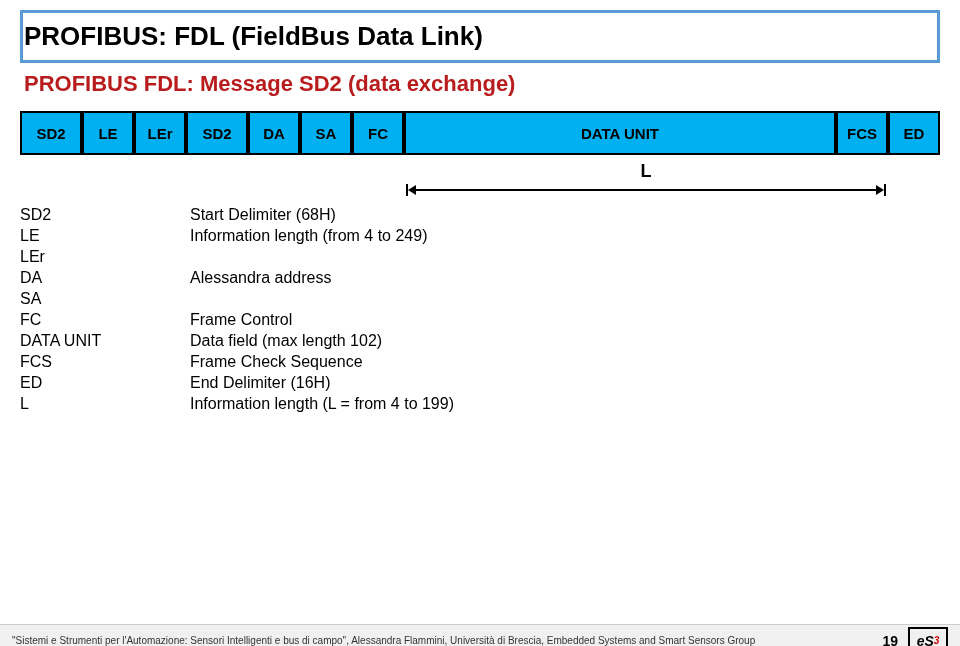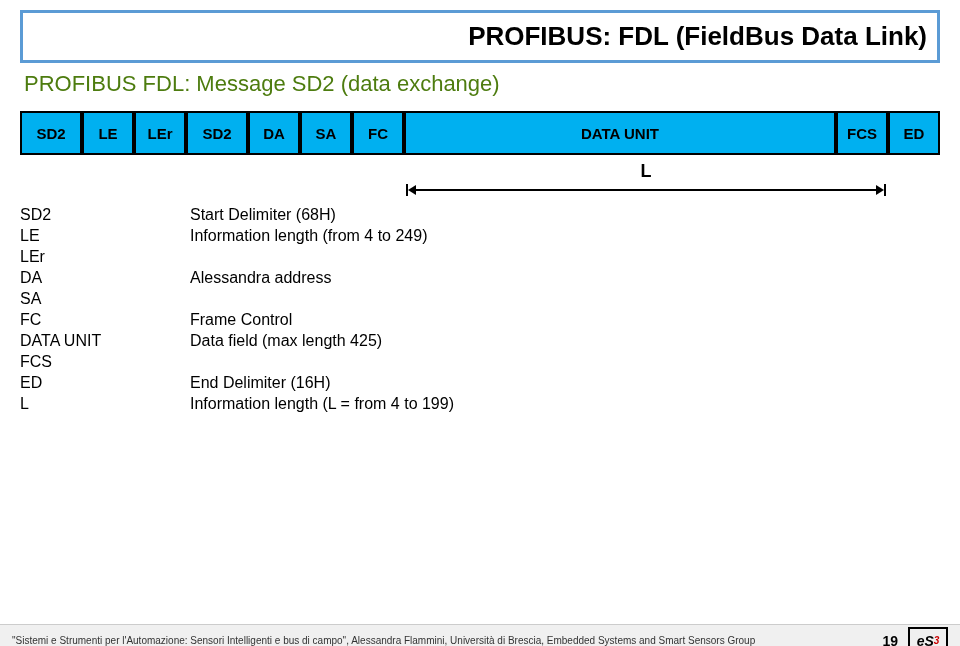--- a/index.html
+++ b/index.html
@@ -17,33 +17,33 @@
       height: 646px;
       background: #fff;
       padding: 0;
       position: relative;
     }
 
     
     .title-box {
       border: 3px solid #5b9bd5;
       margin: 10px 20px 8px 20px;
-      text-align: right;
-      padding: 8px 10px;
+      text-align: left;
+      padding: 8px 1px;
     }
     .title-box h1 {
       font-size: 26px;
       font-weight: bold;
       color: #000;
     }
 
     .subtitle {
       font-size: 22px;
-      font-weight: normal;
-      color: #4d7c0f;
+      font-weight: bold;
+      color: #b91c1c;
       margin: 6px 20px 14px 20px;
       padding-left: 4px;
     }
 
     
     .packet-area {
       margin: 0 20px 0 20px;
       display: flex;
       flex-direction: column;
       align-items: flex-start;
@@ -215,24 +215,25 @@
     </div>
     <div class="def-row">
       <span class="def-term">SA</span>
     </div>
     <div class="def-row">
       <span class="def-term">FC</span>
       <span class="def-desc">Frame Control</span>
     </div>
     <div class="def-row">
       <span class="def-term">DATA UNIT</span>
-      <span class="def-desc">Data field (max length 425)</span>
+      <span class="def-desc">Data field (max length 102)</span>
     </div>
     <div class="def-row">
       <span class="def-term">FCS</span>
+      <span class="def-desc">Frame Check Sequence</span>
     </div>
     <div class="def-row">
       <span class="def-term">ED</span>
       <span class="def-desc">End Delimiter (16H)</span>
     </div>
     <div class="def-row">
       <span class="def-term">L</span>
       <span class="def-desc">Information length (L = from 4 to 199)</span>
     </div>
   </div>

